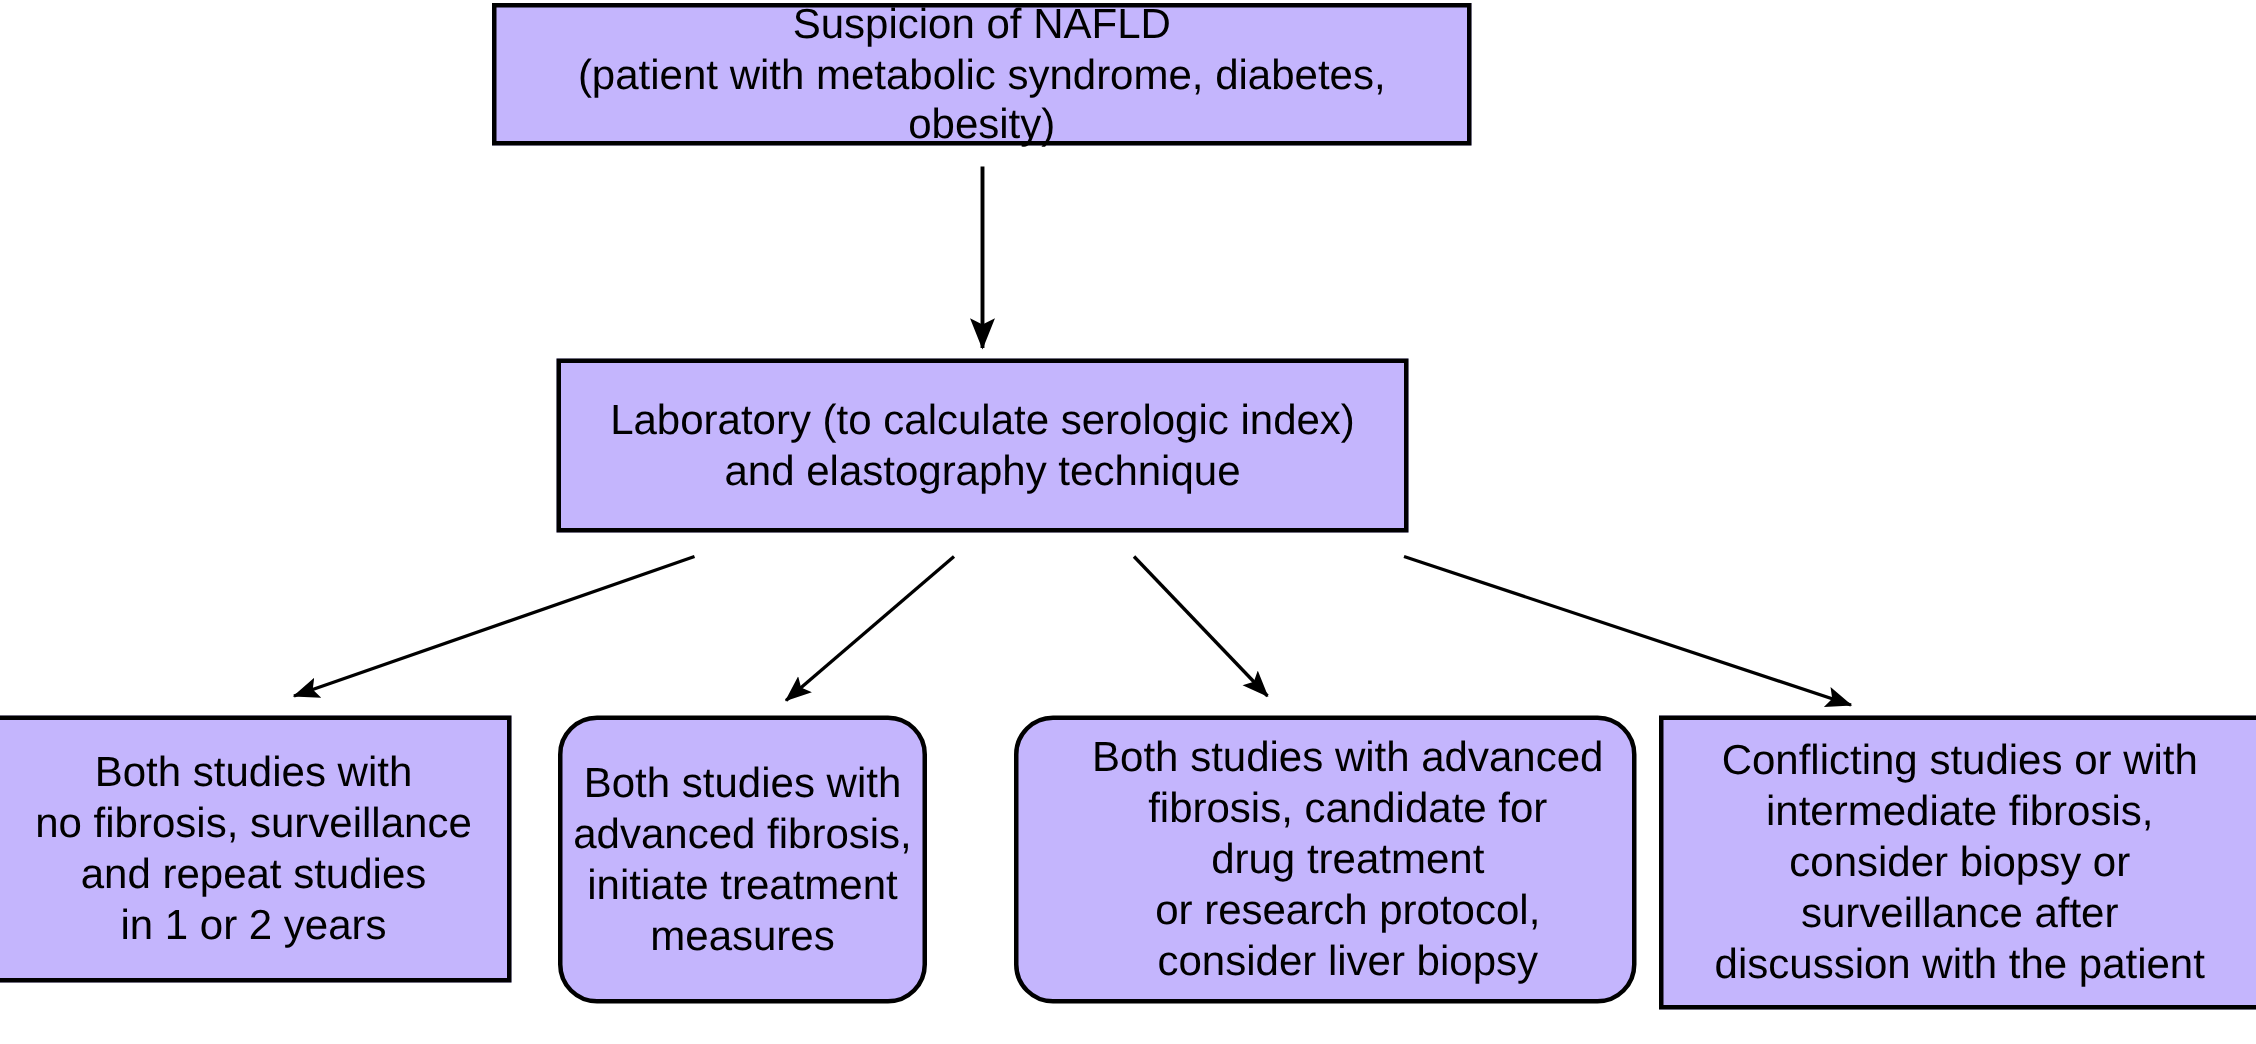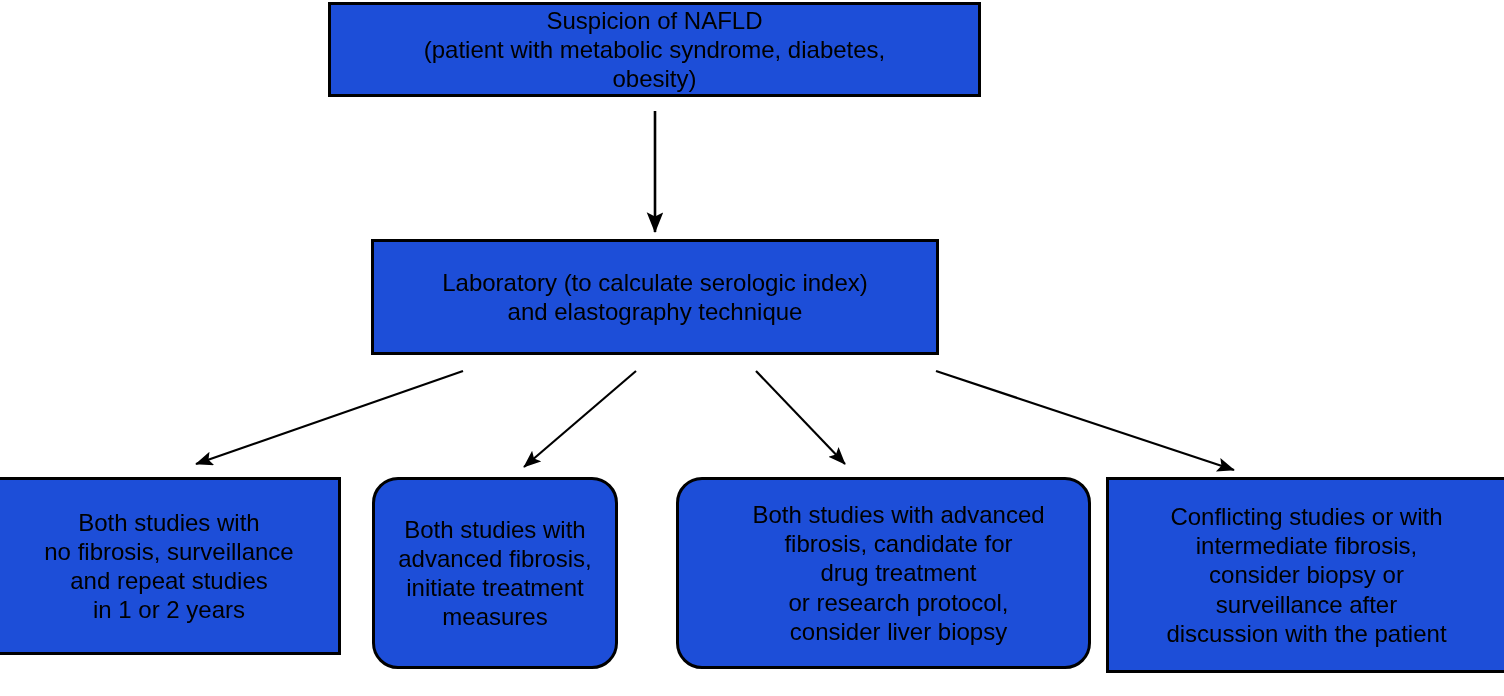--- a/index.html
+++ b/index.html
@@ -15,27 +15,27 @@
     position: relative;
     width: 1504px;
     height: 696px;
     background: #ffffff;
     overflow: hidden;
   }
   .node {
     position: absolute;
     box-sizing: border-box;
     border: 3px solid #000000;
-    background: #1d4ed8;
+    background: #c4b5fd;
     display: flex;
     align-items: center;
     justify-content: center;
     text-align: center;
     line-height: 1.21;
-    font-size: 24px;
+    font-size: 28px;
     color: #000000;
     white-space: pre-line;
     padding: 2px 6px;
   }
   .node.rounded {
     border-radius: 26px;
   }
   #arrow-layer {
     position: absolute;
     left: 0;

